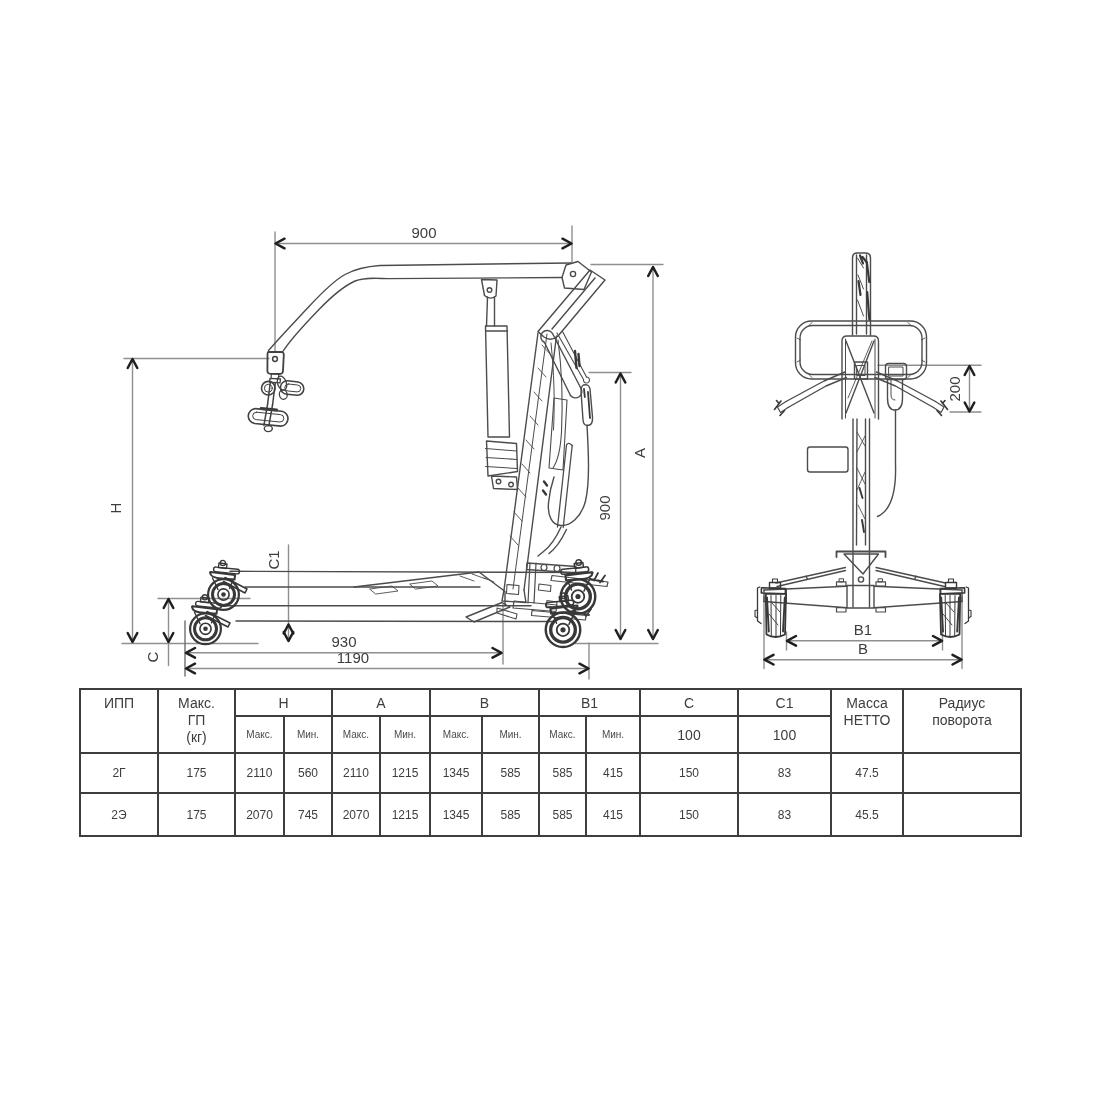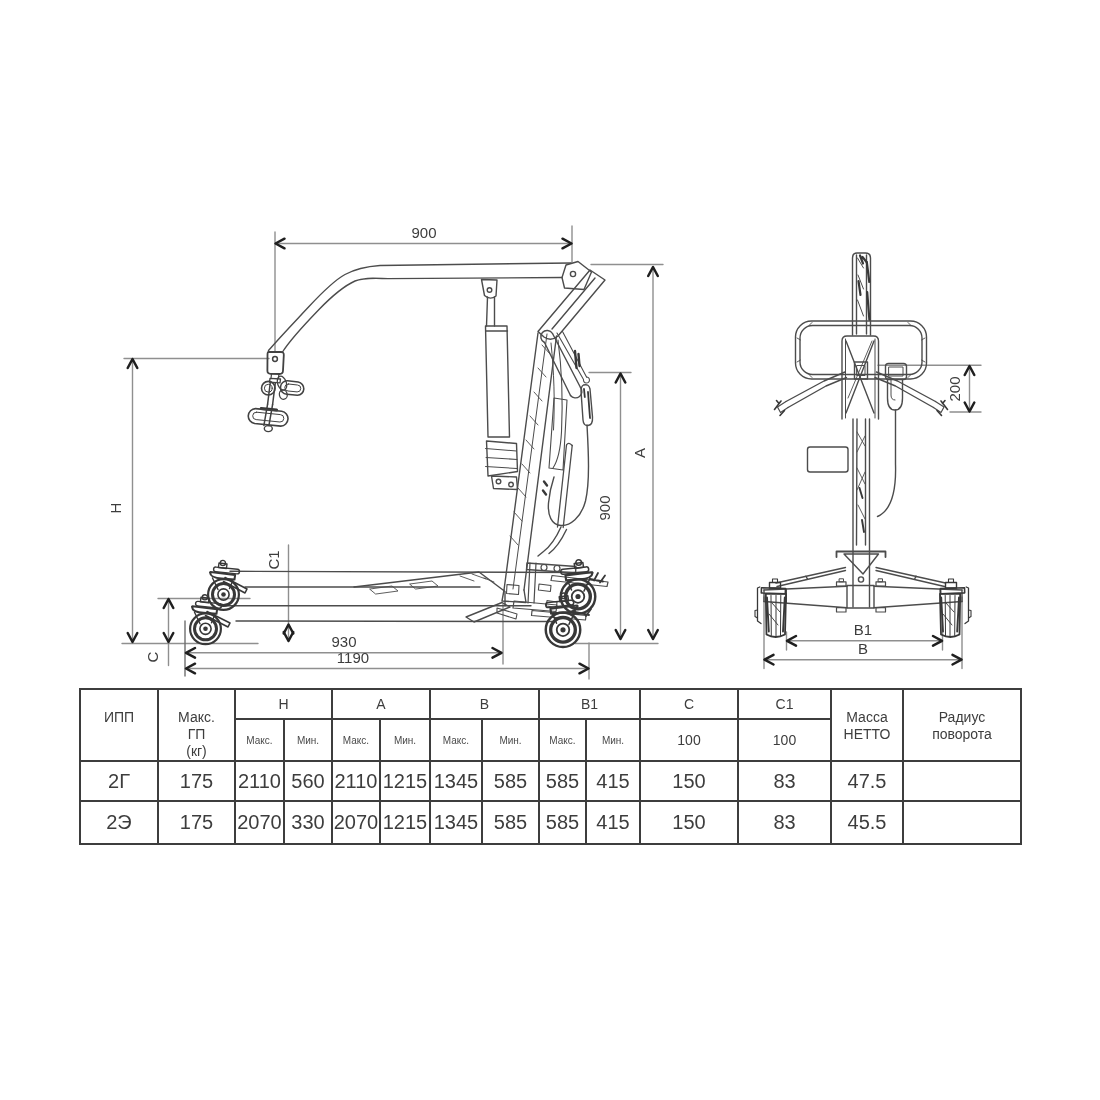--- a/index.html
+++ b/index.html
@@ -1,22 +1,22 @@
 <!DOCTYPE html>
 <html><head>
 <meta charset="utf-8">
 <style>
   html,body{margin:0;padding:0;background:#fff;}
   body{width:1100px;height:1100px;position:relative;font-family:"Liberation Sans",sans-serif;}
   #diagram{position:absolute;left:0;top:0;}
   table{border-collapse:collapse;table-layout:fixed;position:absolute;left:79px;top:688px;width:943px;height:147px;color:#3d3d3d;}
   td{border:2px solid #3d3d3d;text-align:center;vertical-align:middle;padding:0;font-size:14px;}
   td.sm{font-size:10px;color:#4a4a4a;}
-  td.dat{font-size:20px;}
-  td.hd2{vertical-align:top;padding-top:19px;line-height:17px;}
+  td.dat{font-size:12px;}
+  td.hd2{vertical-align:top;padding-top:5px;line-height:17px;}
 </style>
 </head>
 <body>
 <svg id="diagram" width="1100" height="1100" viewBox="0 0 1100 1100" fill="none" stroke-linecap="round" stroke-linejoin="round">
 <defs>
   <path id="ar" d="M9.5,-4.8 L0.5,0 L9.5,4.8" stroke="#1f1f1f" stroke-width="2.5" fill="none"></path>
 </defs>
 <g id="dims" stroke="#8f8f8f" stroke-width="1.4">
 
   <line x1="275" y1="243.5" x2="572" y2="243.5"></line>
@@ -378,21 +378,21 @@
         <td class="dat">415</td>
         <td class="dat">150</td>
         <td class="dat">83</td>
         <td class="dat">47.5</td>
         <td></td>
 </tr>
 <tr style="height:43px">
   <td class="dat">2Э</td>
         <td class="dat">175</td>
         <td class="dat">2070</td>
-        <td class="dat">330</td>
+        <td class="dat">745</td>
         <td class="dat">2070</td>
         <td class="dat">1215</td>
         <td class="dat">1345</td>
         <td class="dat">585</td>
         <td class="dat">585</td>
         <td class="dat">415</td>
         <td class="dat">150</td>
         <td class="dat">83</td>
         <td class="dat">45.5</td>
         <td></td>

